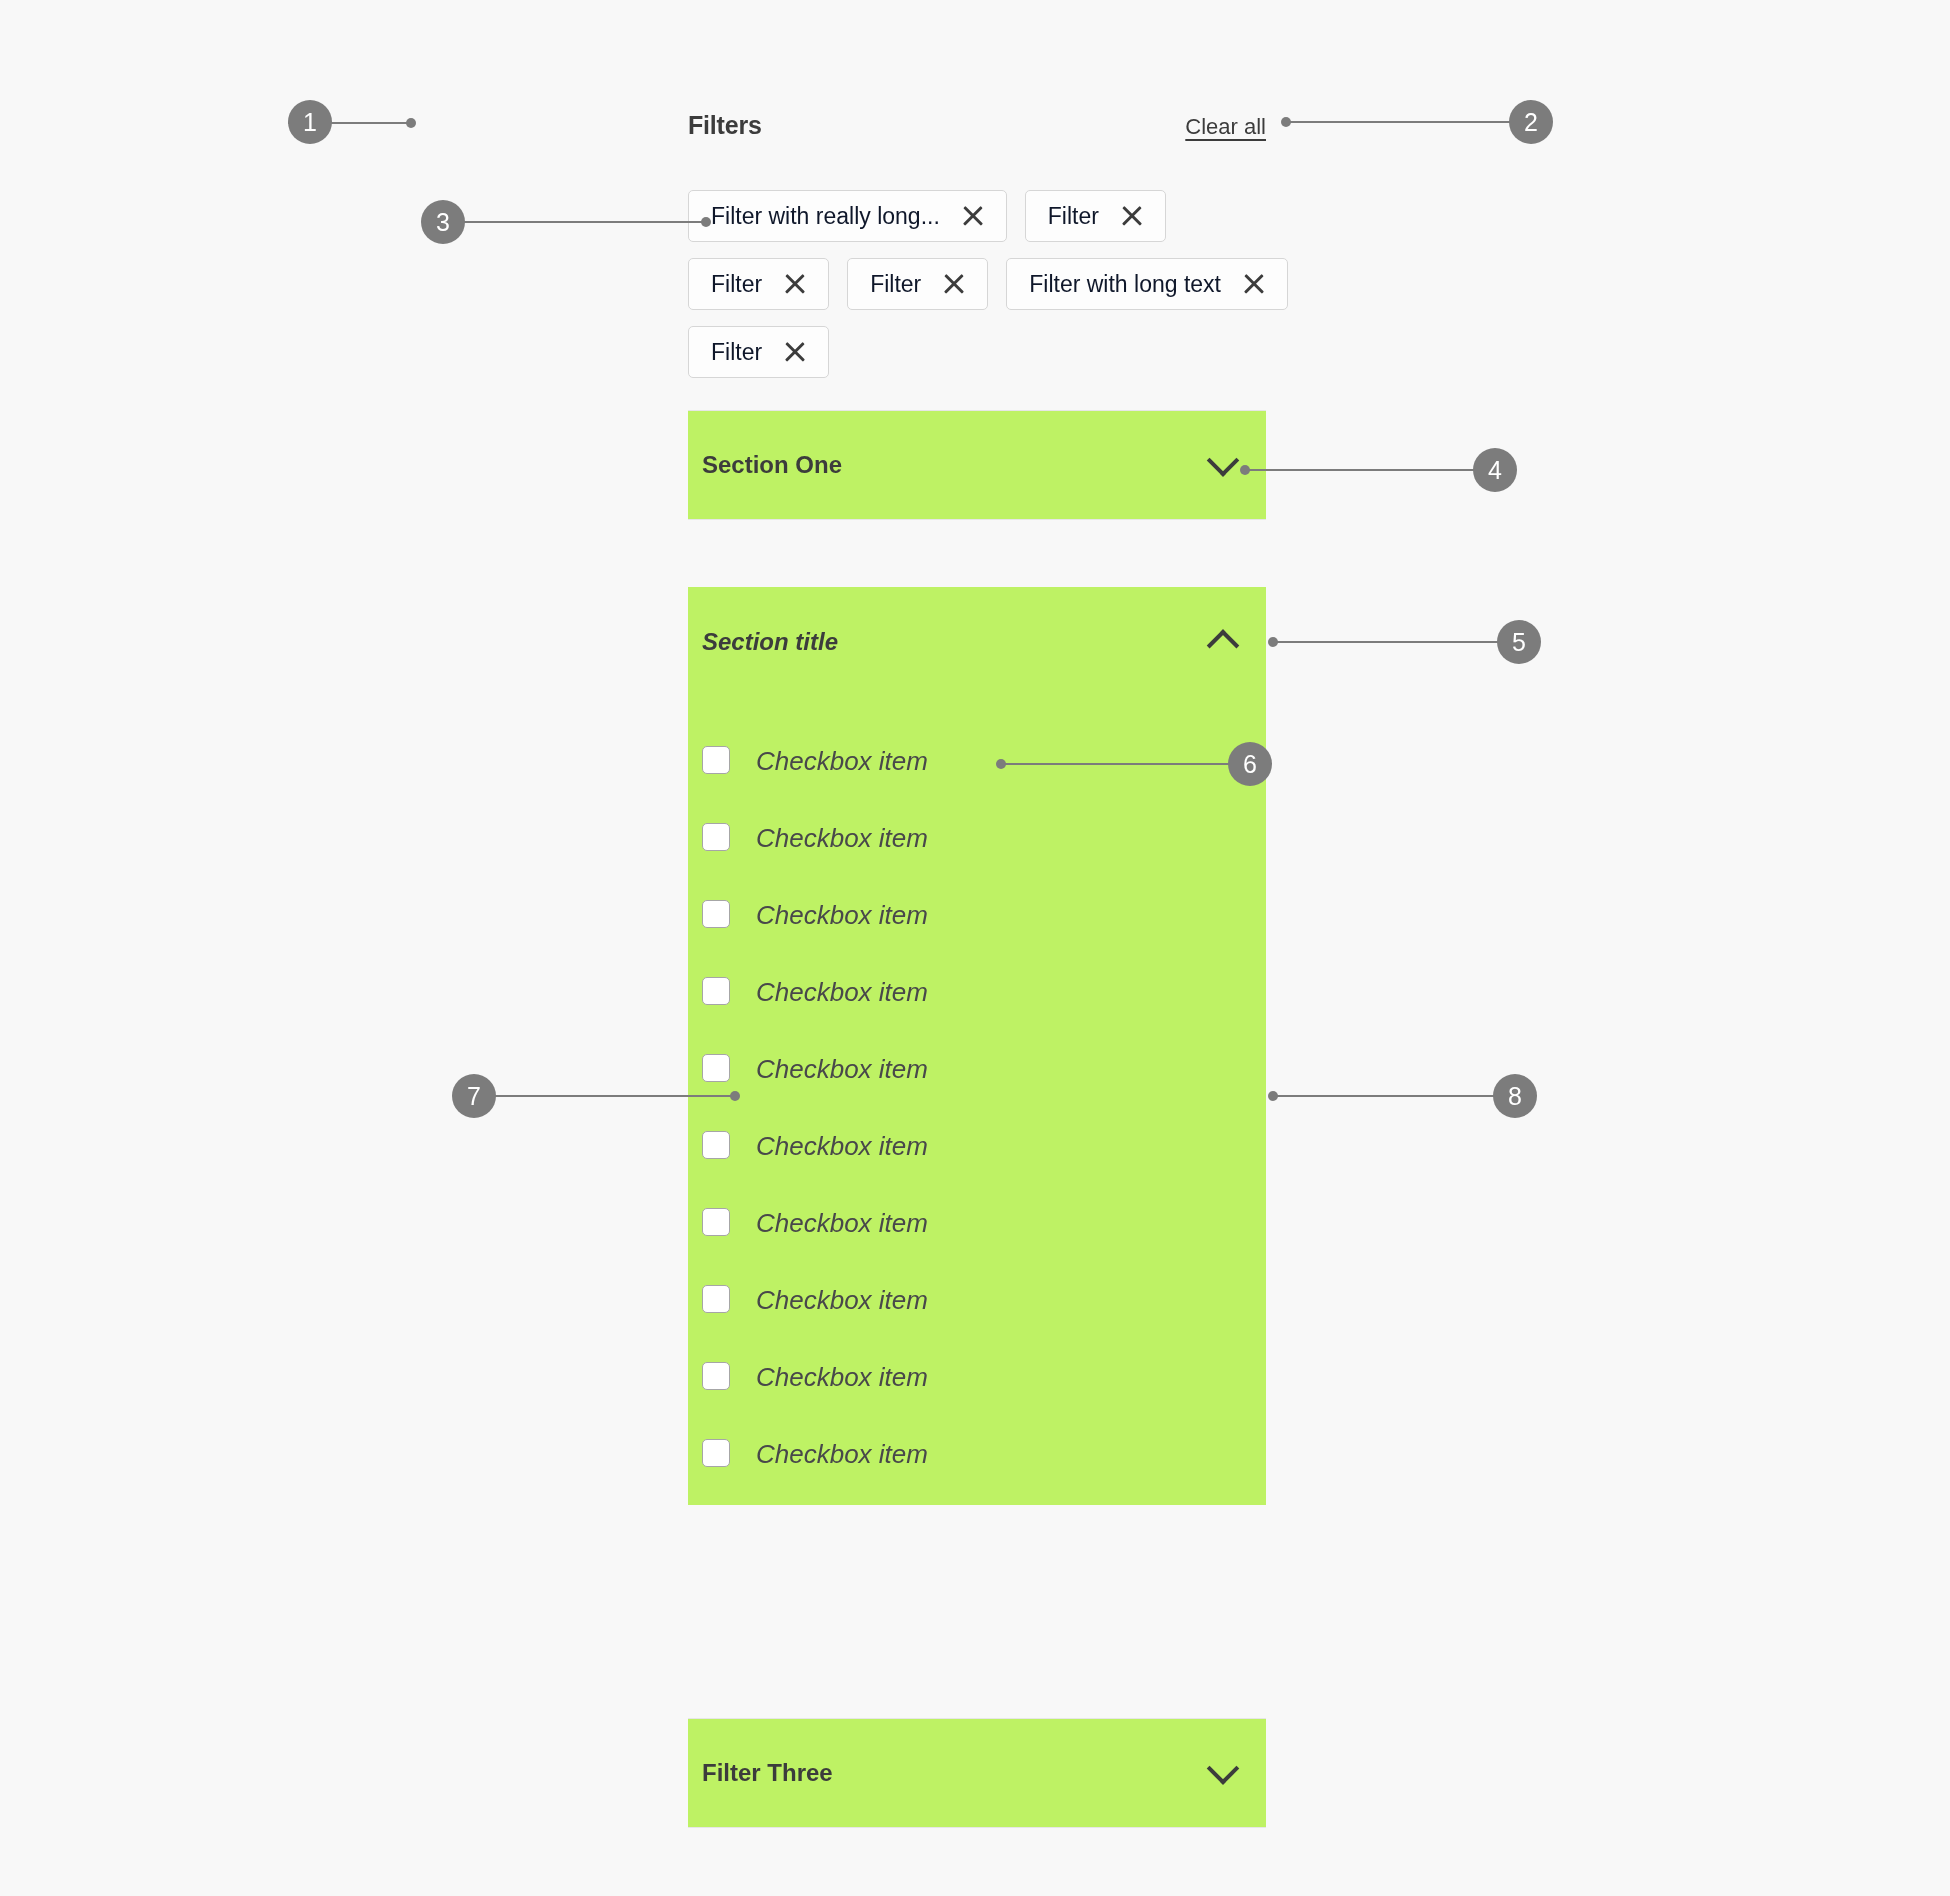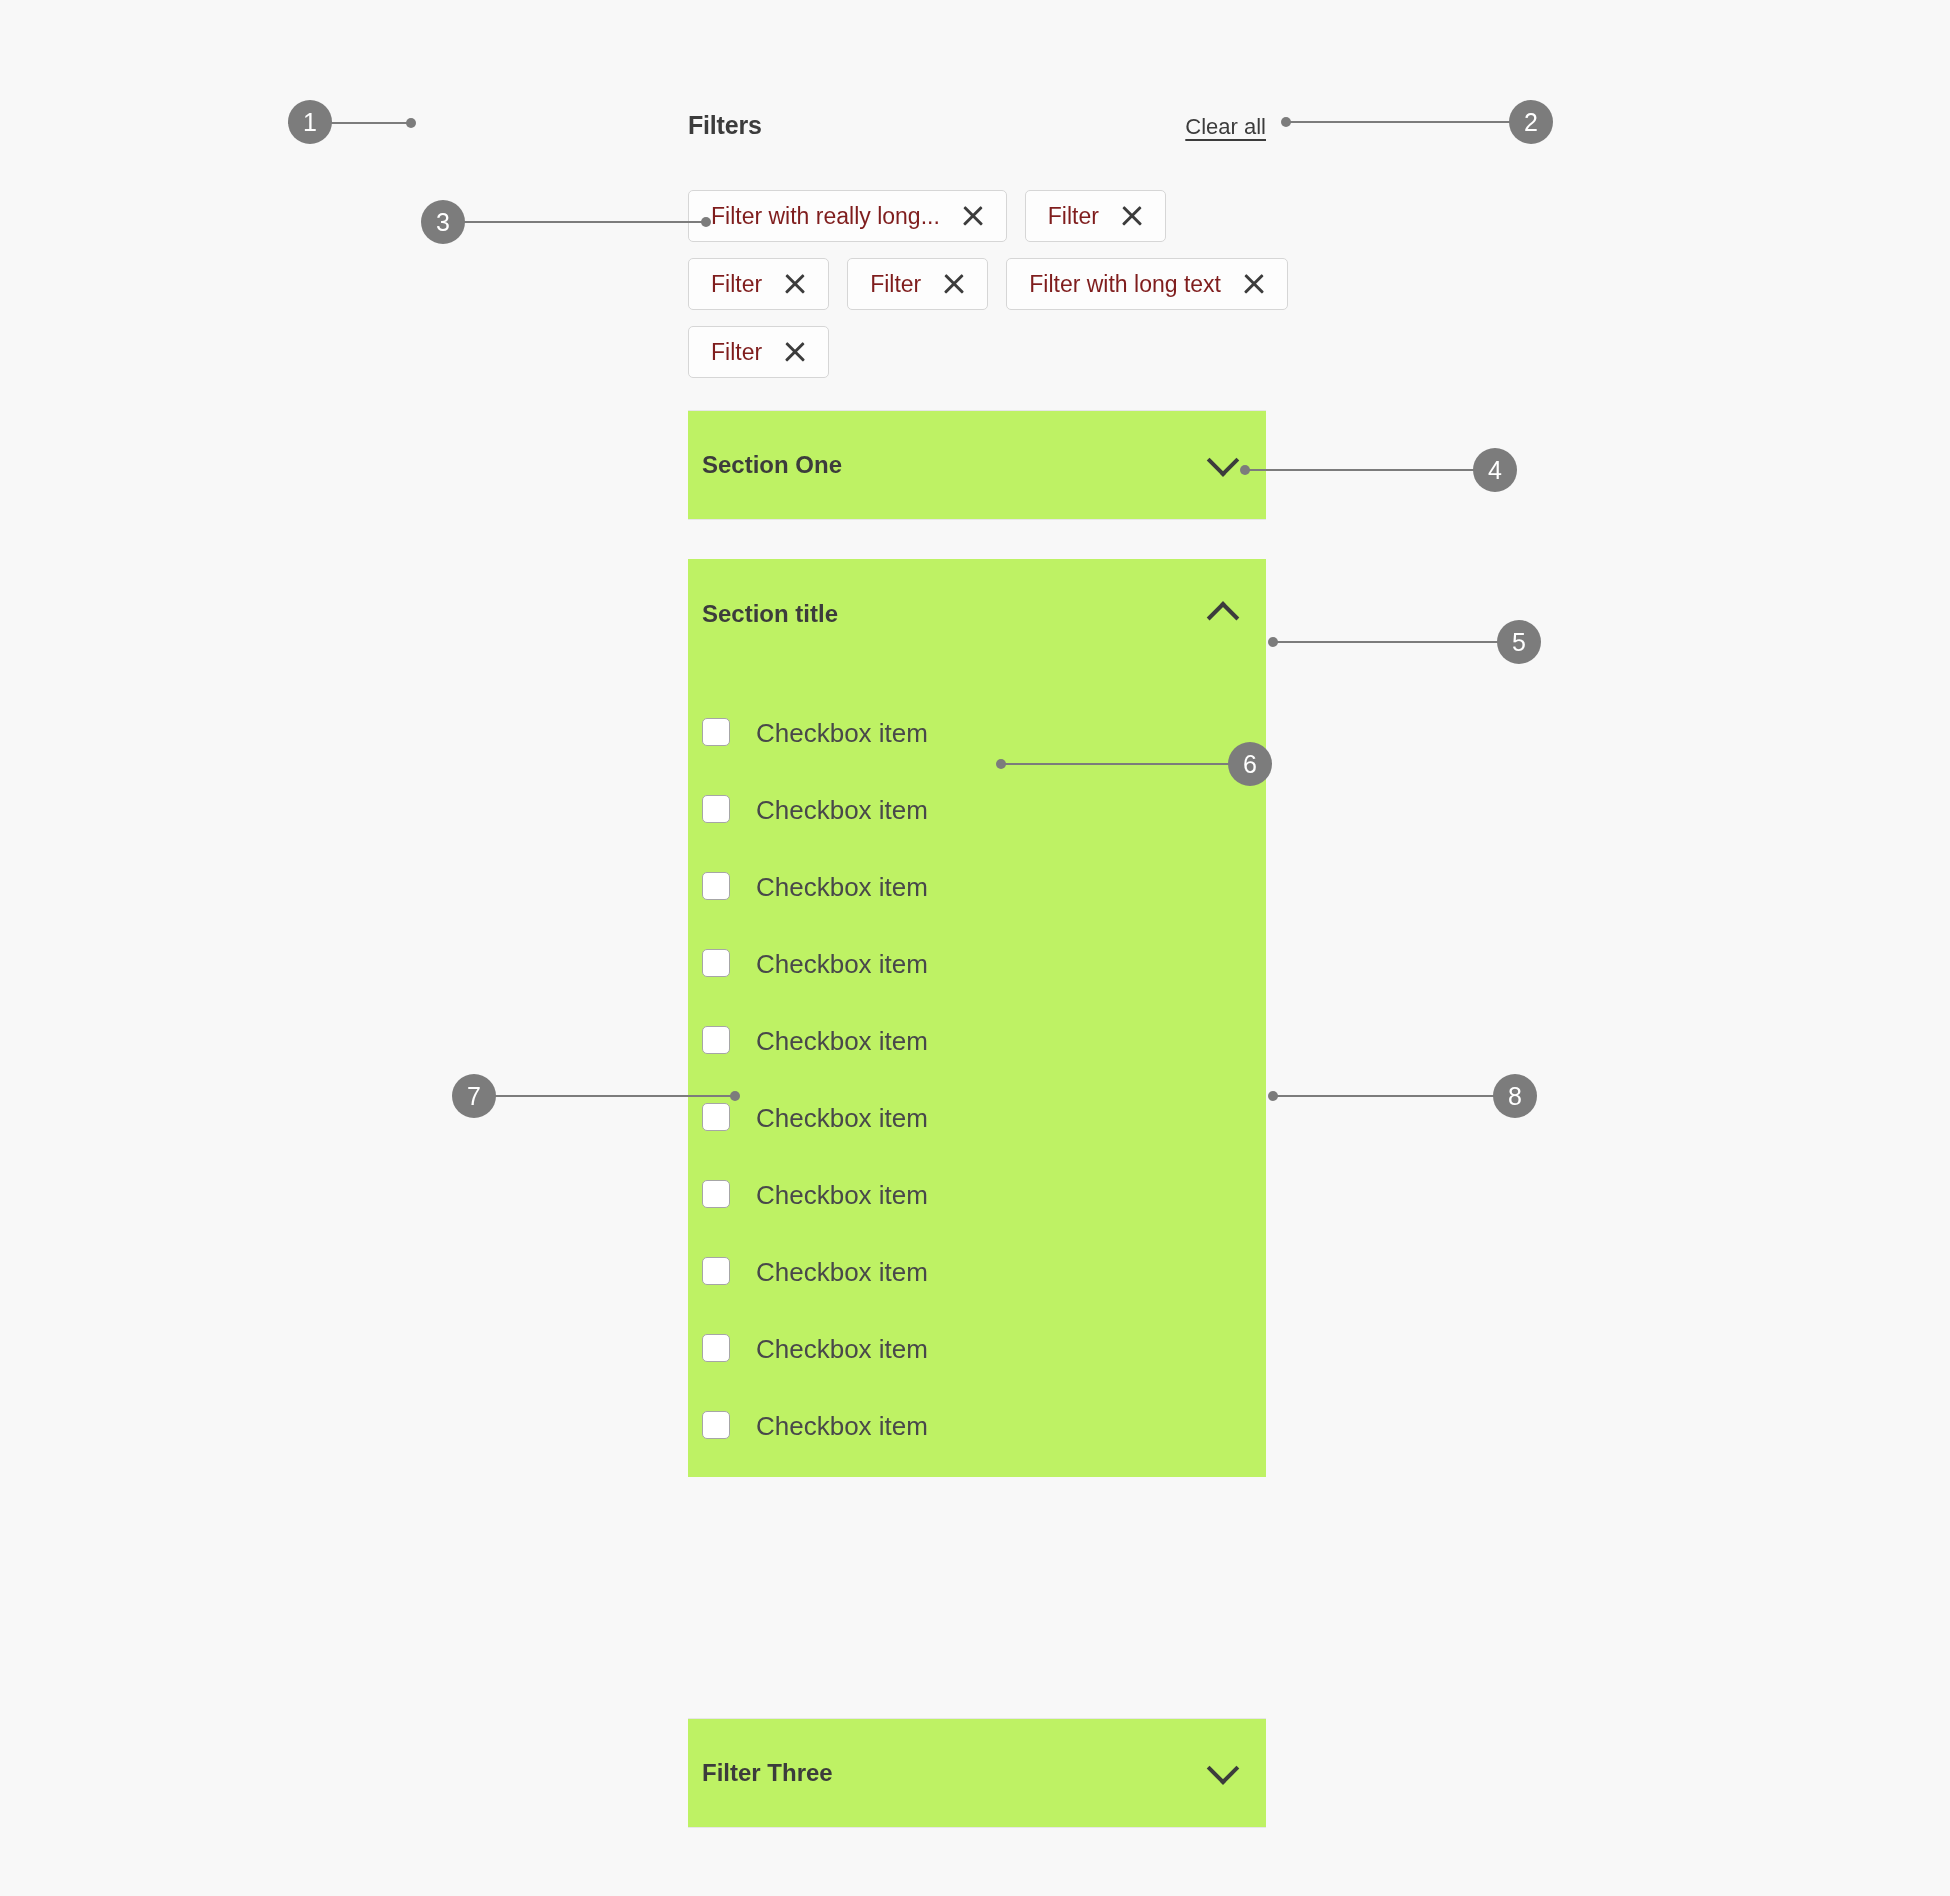--- a/index.html
+++ b/index.html
@@ -65,21 +65,21 @@
     height: 52px;
     padding: 0 22px;
     background: #fdfdfd;
     border: 1px solid #d6d6d6;
     border-radius: 5px;
     cursor: pointer;
     white-space: nowrap;
   }
   .chip-label {
     font-size: 23px;
-    color: #7f1d1d;
+    color: #0f172a;
     line-height: 1;
   }
   .chip-x {
     width: 22px;
     height: 22px;
     position: relative;
     flex: 0 0 auto;
     cursor: pointer;
   }
   .chip-x::before, .chip-x::after {
@@ -133,21 +133,21 @@
     width: 19px;
     height: 19px;
     border-right: 4px solid #3c3c3c;
     border-bottom: 4px solid #3c3c3c;
     transform-origin: center;
   }
   .chev.down::before { transform: translate(-50%,-65%) rotate(45deg); }
   .chev.up::before   { transform: translate(-50%,-30%) rotate(-135deg); }
 
   
-  #section-expanded { top: 559px; }
+  #section-expanded { top: 587px; font-style: italic; }
   #section-expanded .section-head { height: 110px; }
   .cb-list { padding: 0 0 38px 0; }
   .cb-row {
     display: flex;
     align-items: flex-end;
     gap: 26px;
     height: 77px;
     padding-left: 14px;
     cursor: pointer;
   }

